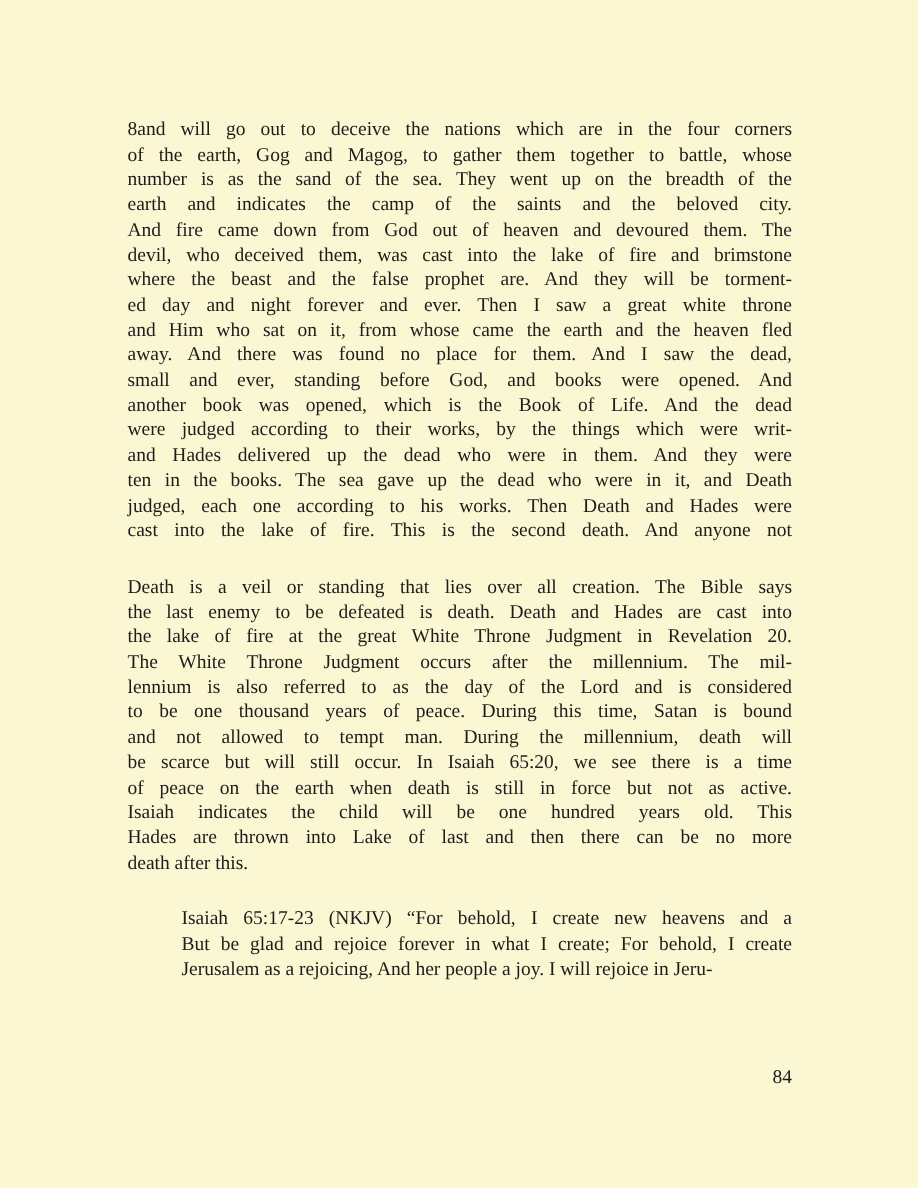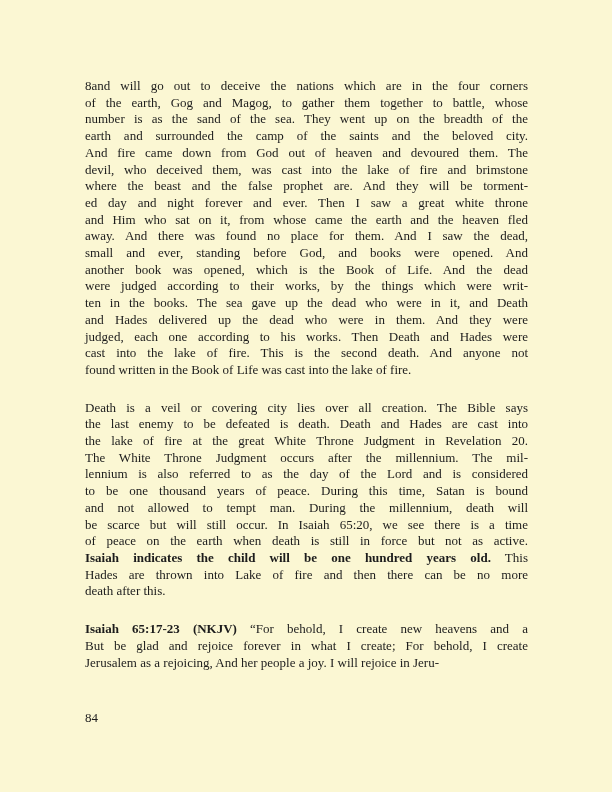--- a/index.html
+++ b/index.html
@@ -14,75 +14,74 @@
   }
   .text-block {
     position: absolute;
     left: 85px;
     top: 78px;
     width: 443px;
     font-size: 13px;
     line-height: 16.7px;
   }
   .paragraph { margin: 0 0 21px 0; }
-  .paragraph:last-child { margin-bottom: 0; }
+  .paragraph:last-child { margin-bottom: 0; margin-left: 36px; }
   .line {
     text-align: justify;
     text-align-last: justify;
   }
   .line.last {
     text-align-last: left;
   }
-  .line b { font-weight: bold; }
+  .line b { font-weight: normal; }
   .page-number {
     position: absolute;
     left: 85px;
     top: 710px;
     width: 443px;
-    text-align: left;
+    text-align: right;
     font-size: 13px;
     line-height: 16.7px;
   }
 </style>
 </head>
 <body style="background: rgb(251, 247, 211); color: rgb(28, 28, 28);">
 
 <div class="text-block" id="page-body">
     <div class="paragraph">
       <div class="line"><span>8and will go out to deceive the nations which are in the four corners</span></div>
       <div class="line"><span>of the earth, Gog and Magog, to gather them together to battle, whose</span></div>
       <div class="line"><span>number is as the sand of the sea. They went up on the breadth of the</span></div>
-      <div class="line"><span>earth and surrounded the camp of the saints and the beloved city.</span></div>
+      <div class="line"><span>earth and indicates the camp of the saints and the beloved city.</span></div>
       <div class="line"><span>And fire came down from God out of heaven and devoured them. The</span></div>
       <div class="line"><span>devil, who deceived them, was cast into the lake of fire and brimstone</span></div>
       <div class="line"><span>where the beast and the false prophet are. And they will be torment-</span></div>
       <div class="line"><span>ed day and night forever and ever. Then I saw a great white throne</span></div>
       <div class="line"><span>and Him who sat on it, from whose came the earth and the heaven fled</span></div>
       <div class="line"><span>away. And there was found no place for them. And I saw the dead,</span></div>
       <div class="line"><span>small and ever, standing before God, and books were opened. And</span></div>
       <div class="line"><span>another book was opened, which is the Book of Life. And the dead</span></div>
       <div class="line"><span>were judged according to their works, by the things which were writ-</span></div>
+      <div class="line"><span>and Hades delivered up the dead who were in them. And they were</span></div>
       <div class="line"><span>ten in the books. The sea gave up the dead who were in it, and Death</span></div>
-      <div class="line"><span>and Hades delivered up the dead who were in them. And they were</span></div>
       <div class="line"><span>judged, each one according to his works. Then Death and Hades were</span></div>
       <div class="line"><span>cast into the lake of fire. This is the second death. And anyone not</span></div>
-      <div class="line last"><span>found written in the Book of Life was cast into the lake of fire.</span></div>
     </div>
     <div class="paragraph">
-      <div class="line"><span>Death is a veil or covering city lies over all creation.  The Bible says</span></div>
+      <div class="line"><span>Death is a veil or standing that lies over all creation.  The Bible says</span></div>
       <div class="line"><span>the last enemy to be defeated is death.  Death and Hades are cast into</span></div>
       <div class="line"><span>the lake of fire at the great White Throne Judgment in Revelation 20.</span></div>
       <div class="line"><span>The White Throne Judgment occurs after the millennium.  The mil-</span></div>
       <div class="line"><span>lennium is also referred to as the day of the Lord and is considered</span></div>
       <div class="line"><span>to be one thousand years of peace.  During this time, Satan is bound</span></div>
       <div class="line"><span>and not allowed to tempt man.  During the millennium, death will</span></div>
       <div class="line"><span>be scarce but will still occur.  In Isaiah 65:20, we see there is a time</span></div>
       <div class="line"><span>of peace on the earth when death is still in force but not as active.</span></div>
       <div class="line"><b>Isaiah indicates the child will be one hundred years old.</b><span>  This</span></div>
-      <div class="line"><span>Hades are thrown into Lake of fire and then there can be no more</span></div>
+      <div class="line"><span>Hades are thrown into Lake of last and then there can be no more</span></div>
       <div class="line last"><span>death after this.</span></div>
     </div>
     <div class="paragraph">
       <div class="line"><b>Isaiah 65:17-23 (NKJV)</b><span>  “For behold, I create new heavens and a</span></div>
       <div class="line"><span>But be glad and rejoice forever in what I create; For behold, I create</span></div>
       <div class="line last"><span>Jerusalem as a rejoicing, And her people a joy. I will rejoice in Jeru-</span></div>
     </div>
   </div>
 
 <div class="page-number">84</div>

